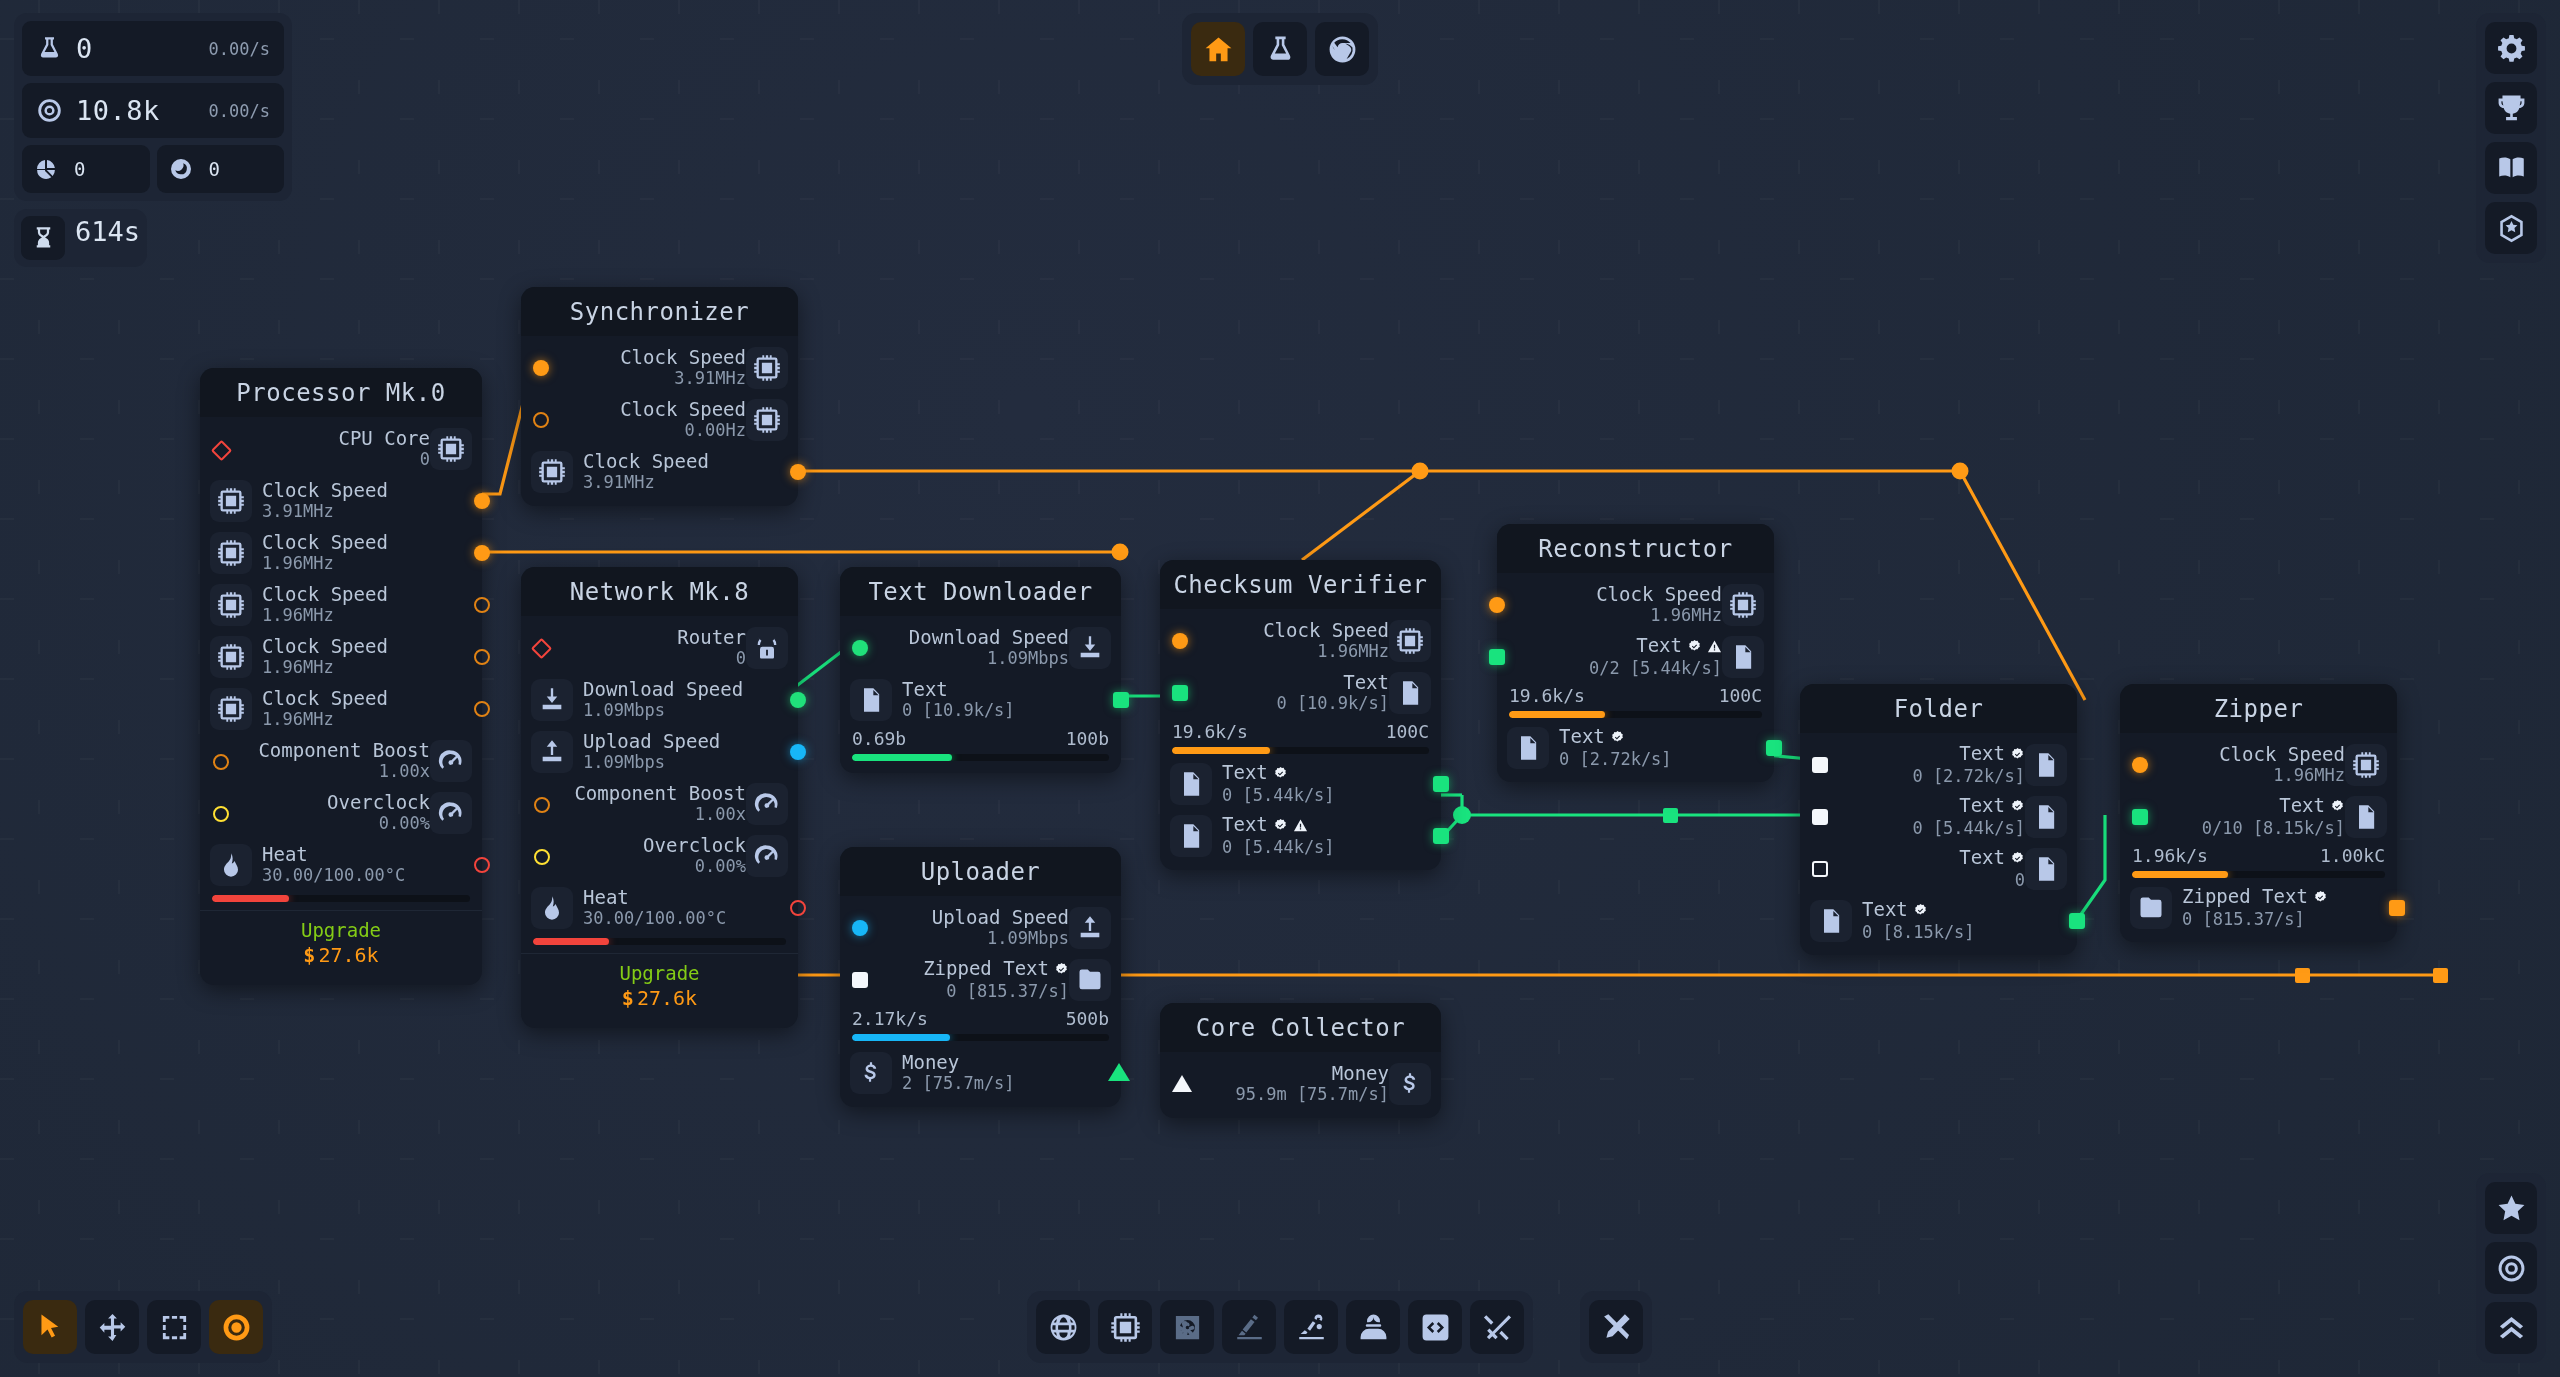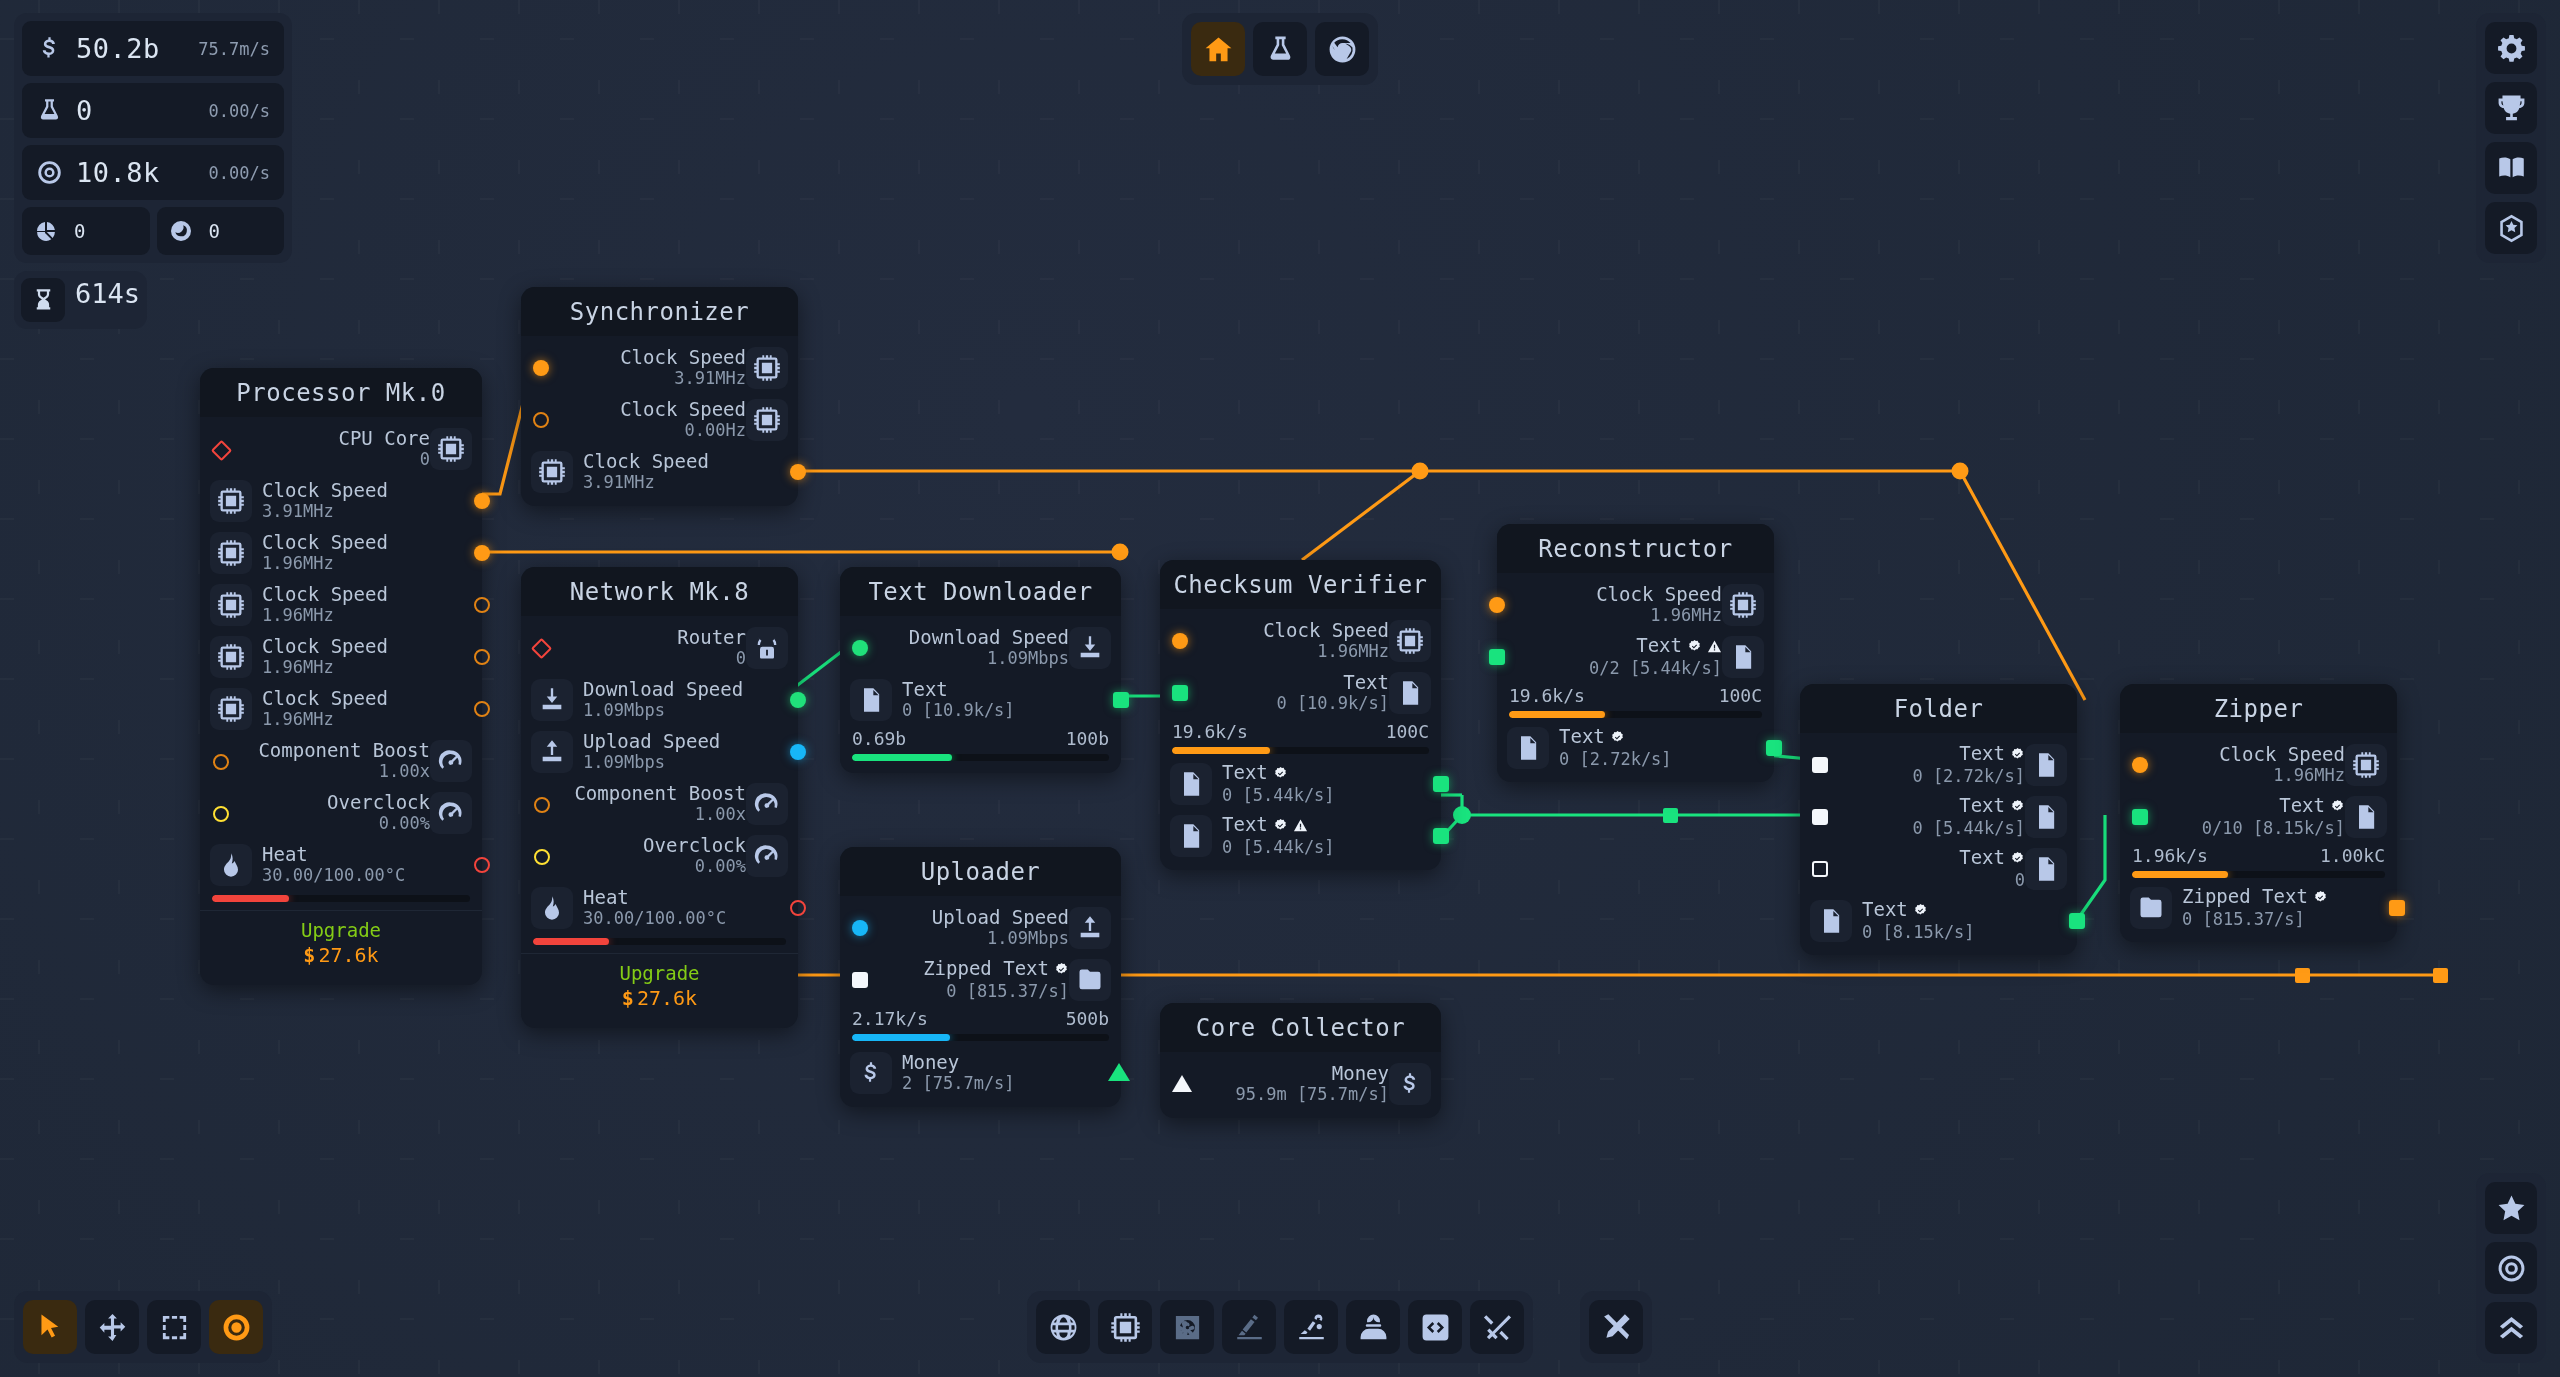--- a/index.html
+++ b/index.html
@@ -218,29 +218,20 @@
     <g fill="none" stroke="#ff9a15" stroke-width="3.2">
       <path d="M2440,975 L2440,975"></path>
     </g>
   </svg>
 
   <div id="hud">
     <div class="grp">
       <div class="stat">
         <span class="si">
           <svg viewBox="0 0 24 24">
-              <path d="M13 2h-2v2.1c-2.3.3-4 1.8-4 3.9 0 2.5 2.3 3.4 4.4 4 2 .6 2.6 1 2.6 1.9 0 1-1 1.7-2.5 1.7-1.7 0-2.8-.8-2.9-2H6c.1 2.2 1.8 3.7 4.1 4.1V20h2v-2.2c2.4-.3 4.2-1.8 4.2-4 0-2.6-2.3-3.5-4.6-4.2-1.9-.5-2.4-1-2.4-1.8 0-.9.9-1.6 2.4-1.6 1.6 0 2.5.8 2.6 1.9h2.5C16.7 6 15.1 4.5 13 4.1V2z"></path>
-            </svg>
-        </span>
-        <span class="sv">50.2b</span>
-        <span class="sr">75.7m/s</span>
-      </div>
-      <div class="stat">
-        <span class="si">
-          <svg viewBox="0 0 24 24">
               <path d="M8 2h8v2h-1v4.2l4.3 8.4C20.2 18.4 19.2 20 17.6 20H6.4c-1.6 0-2.6-1.6-1.8-3.4L9 8.2V4H8V2zm3 2v4.8L7.6 15h8.8L13 8.8V4h-2z"></path>
             </svg>
         </span>
         <span class="sv">0</span>
         <span class="sr">0.00/s</span>
       </div>
       <div class="stat">
         <span class="si">
           <svg viewBox="0 0 24 24">
               <path d="M12 2a10 10 0 100 20 10 10 0 000-20zm0 2.5a7.5 7.5 0 110 15 7.5 7.5 0 010-15zm0 3a4.5 4.5 0 100 9 4.5 4.5 0 000-9zm0 2.2a2.3 2.3 0 110 4.6 2.3 2.3 0 010-4.6z"></path>

